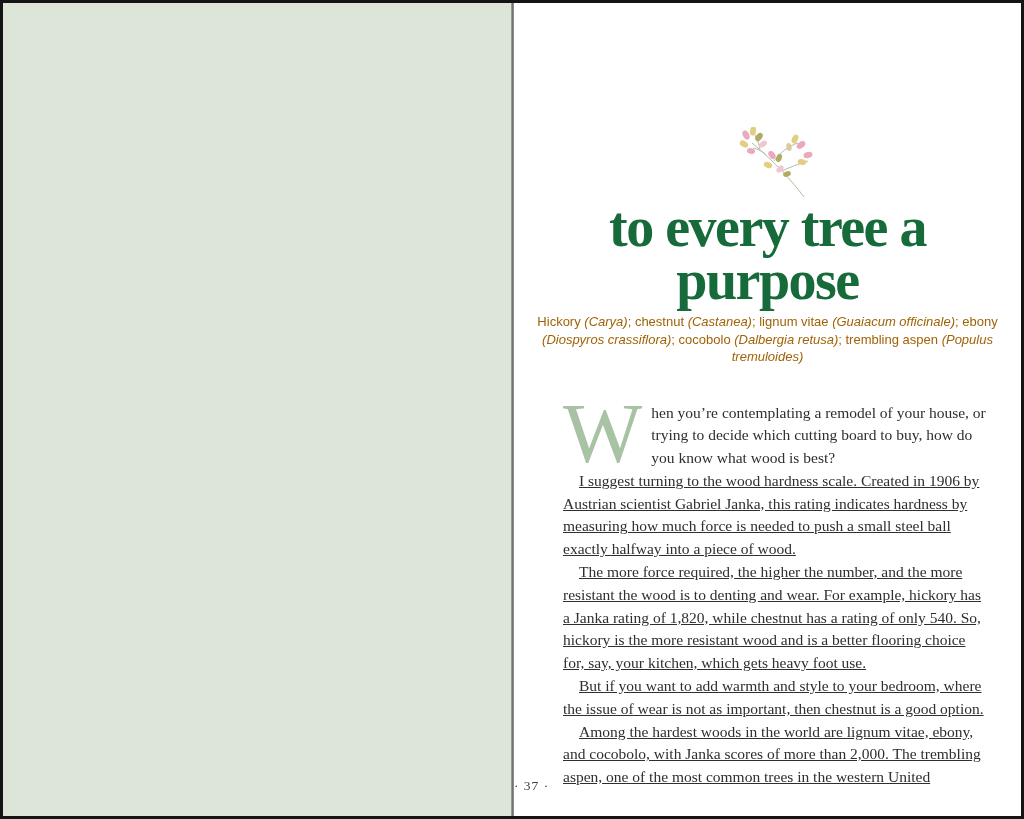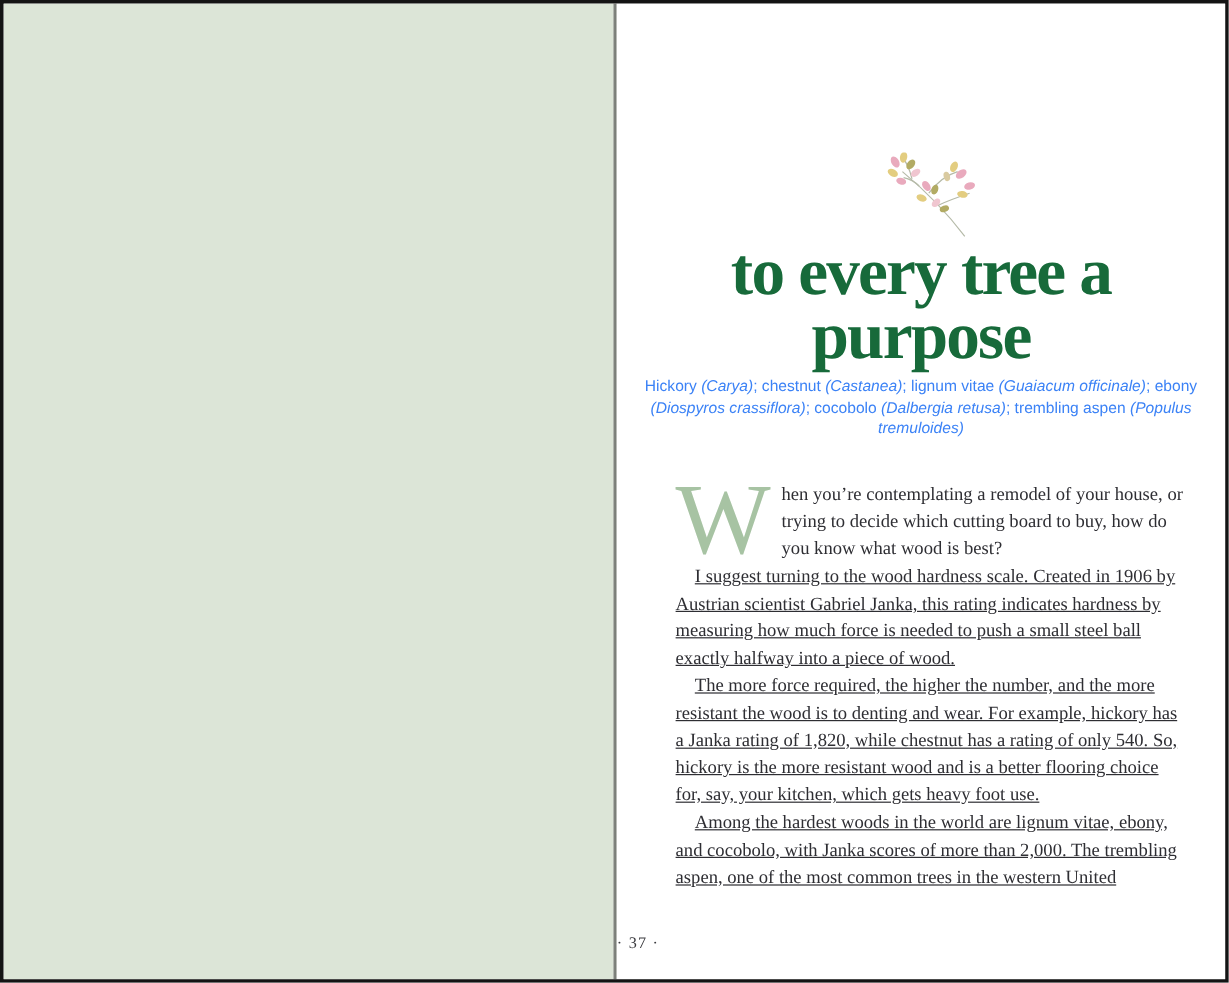--- a/index.html
+++ b/index.html
@@ -54,21 +54,21 @@
     color: #176a3a;
   }
   .chapter-title .title-line { display: block; }
   .chapter-subtitle {
     margin: 6px auto 0 auto;
     width: 470px;
     text-align: center;
     font-family: "Liberation Sans", sans-serif;
     font-size: 13px;
     line-height: 17.5px;
-    color: #3b82f6;
+    color: #a16207;
   }
   .chapter-subtitle .lat { font-style: italic; }
   .body-text {
     margin: 36px 0 0 49px;
     width: 424px;
     font-family: "Liberation Serif", serif;
     font-size: 15.5px;
     line-height: 22.8px;
     color: #2e2e33;
     text-align: left;
@@ -140,19 +140,20 @@
       <span class="title-line">to every tree a</span>
       <span class="title-line">purpose</span>
     </h1>
 
     <p class="chapter-subtitle"><span>Hickory </span><span class="lat">(Carya)</span><span>; chestnut </span><span class="lat">(Castanea)</span><span>; lignum vitae </span><span class="lat">(Guaiacum officinale)</span><span>; ebony </span><span class="lat">(Diospyros crassiflora)</span><span>; cocobolo </span><span class="lat">(Dalbergia retusa)</span><span>; trembling aspen </span><span class="lat">(Populus tremuloides)</span></p>
 
     <div class="body-text">
         <p><span class="dropcap">W</span>hen you’re contemplating a remodel of your house, or trying to decide which cutting board to buy, how do you know what wood is best?</p>
         <p class="indent">I suggest turning to the wood hardness scale. Created in 1906 by Austrian scientist Gabriel Janka, this rating indicates hardness by measuring how much force is needed to push a small steel ball exactly halfway into a piece of wood.</p>
         <p class="indent">The more force required, the higher the number, and the more resistant the wood is to denting and wear. For example, hickory has a Janka rating of 1,820, while chestnut has a rating of only 540. So, hickory is the more resistant wood and is a better flooring choice for, say, your kitchen, which gets heavy foot use.</p>
+        <p class="indent">But if you want to add warmth and style to your bedroom, where the issue of wear is not as important, then chestnut is a good option.</p>
         <p class="indent">Among the hardest woods in the world are lignum vitae, ebony, and cocobolo, with Janka scores of more than 2,000. The trembling aspen, one of the most common trees in the western United</p>
       </div>
 
     <div class="page-number">· 37 ·</div>
 
   </div>
 </div>
 
 </body></html>

